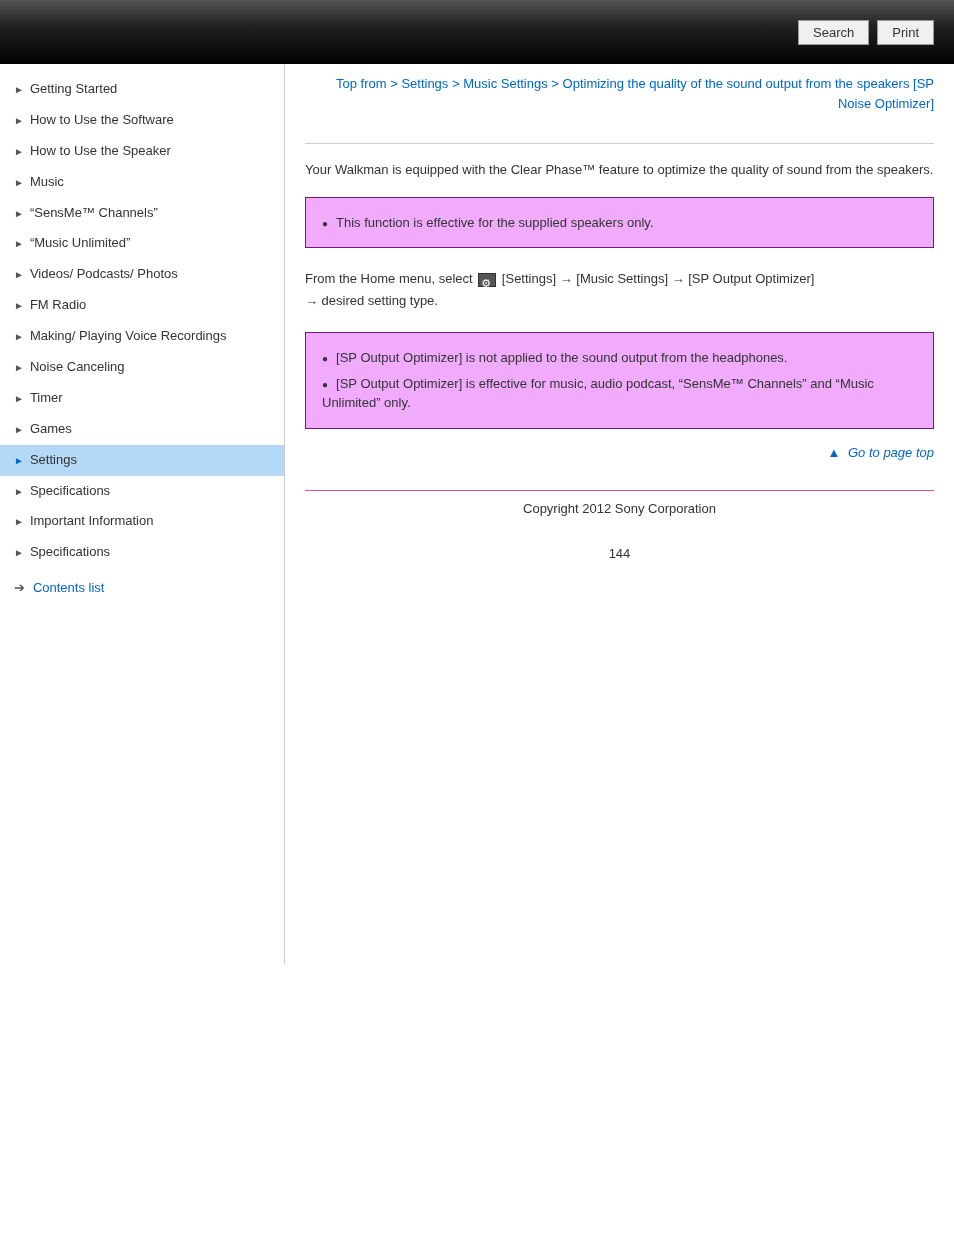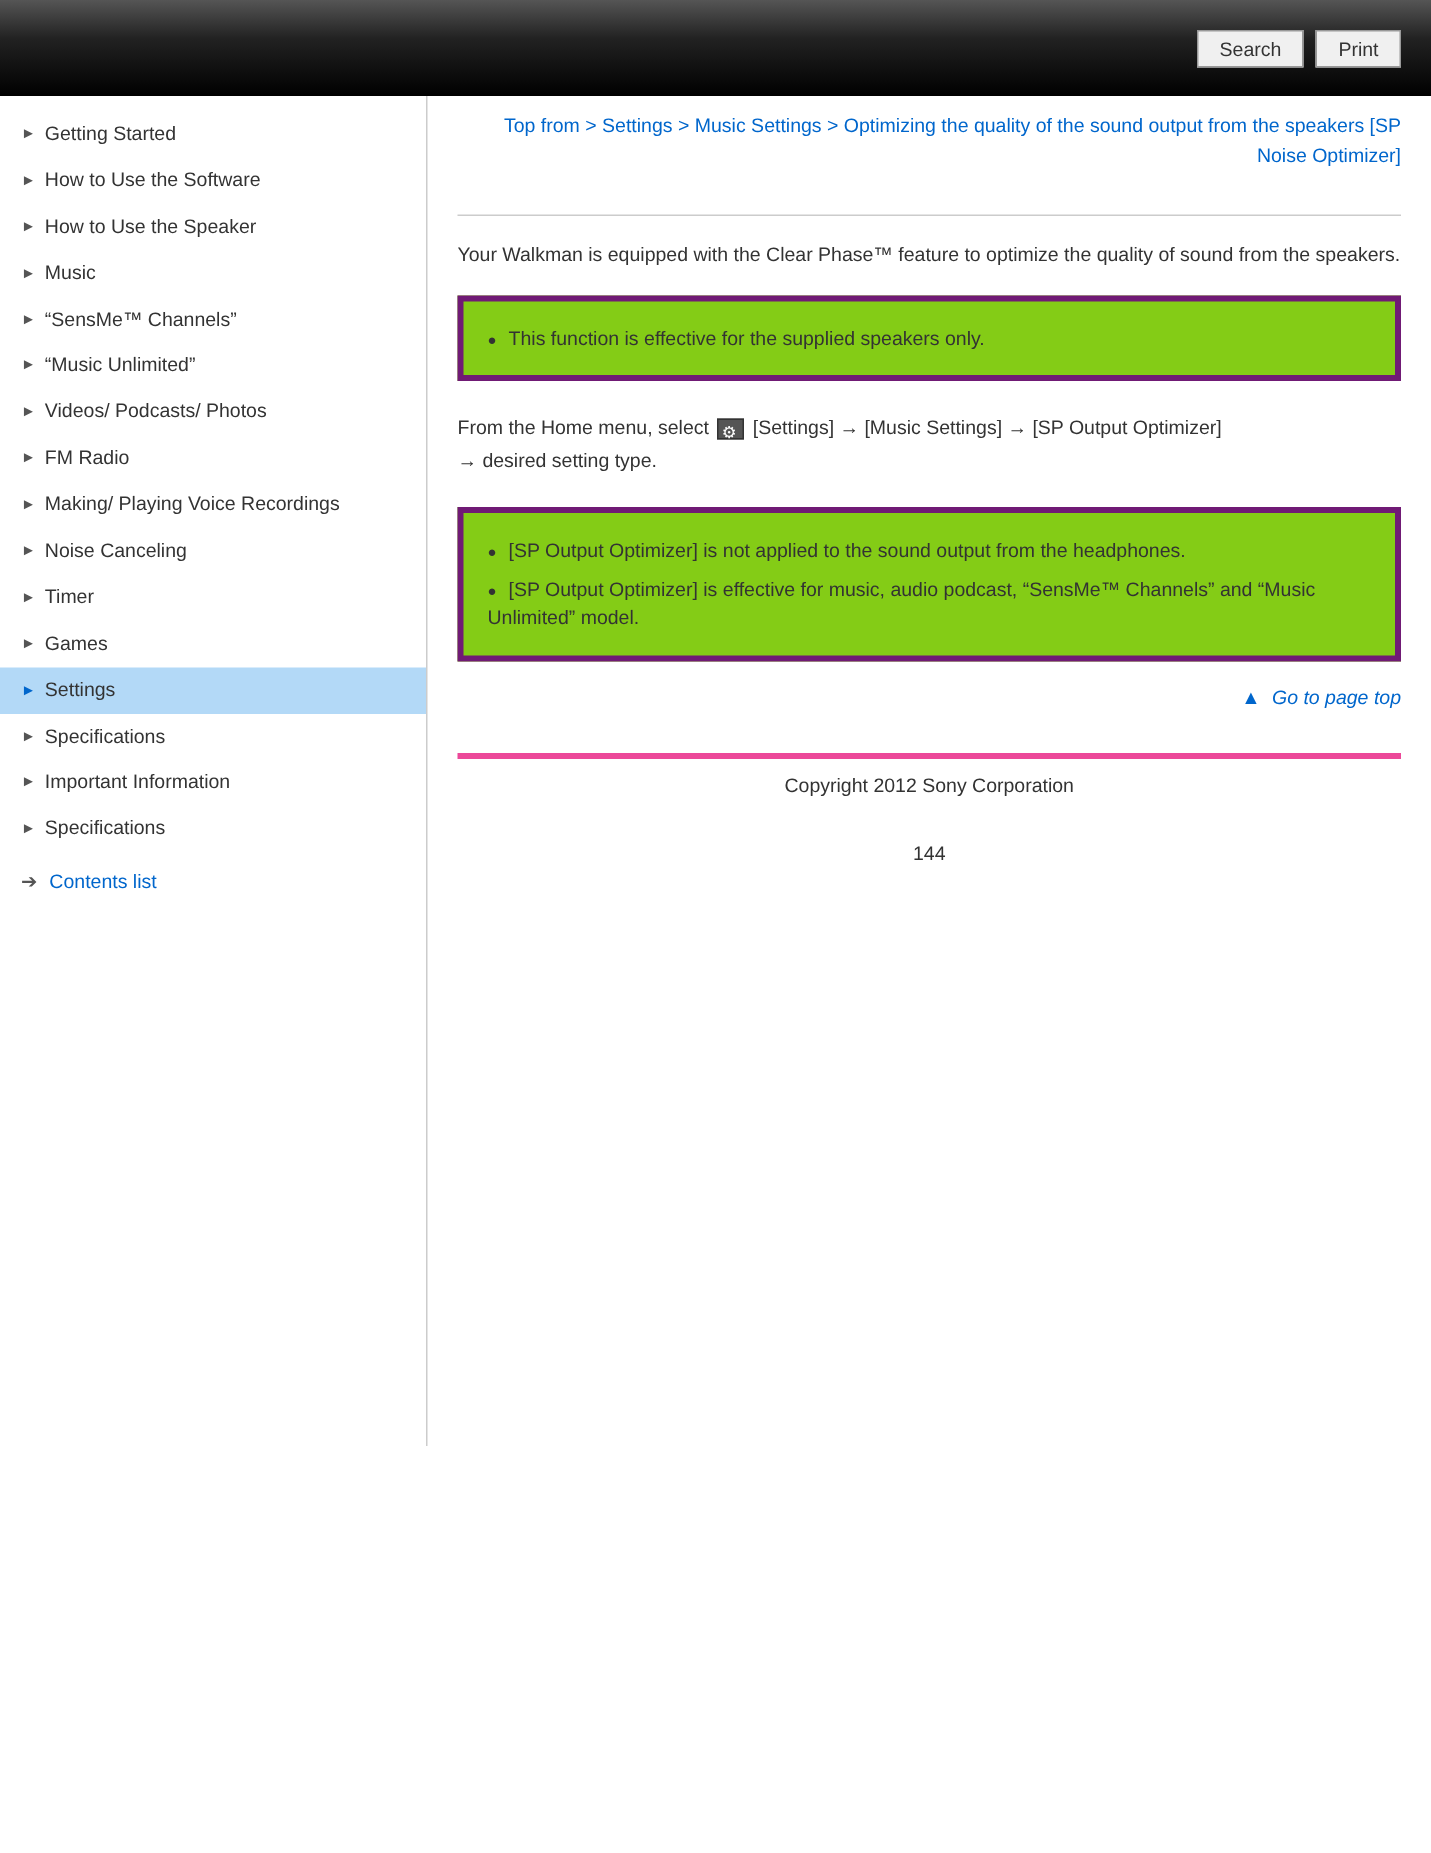--- a/index.html
+++ b/index.html
@@ -93,22 +93,22 @@
       border-top: 1px solid #ccc;
       margin-bottom: 16px;
     }
     .intro-text {
       font-size: 13px;
       color: #333;
       margin-bottom: 16px;
       line-height: 1.6;
     }
     .note-box {
-      background: #84cc16;
-      border: 4px solid #701a75;
+      background: #f0abfc;
+      border: 1px solid #701a75;
       padding: 12px 16px;
       margin-bottom: 16px;
     }
     .note-box ul {
       list-style: none;
       padding: 0;
     }
     .note-box ul li {
       padding: 3px 0;
       font-size: 13px;
@@ -155,21 +155,21 @@
     .triangle-up {
       color: #0066cc;
       margin-right: 4px;
     }
     .copyright {
       text-align: center;
       font-size: 13px;
       color: #333;
       margin-top: 30px;
       padding-top: 10px;
-      border-top: 4px solid #ec4899;
+      border-top: 1px solid #ec4899;
     }
     .page-number {
       text-align: center;
       font-size: 13px;
       color: #333;
       margin-top: 30px;
     }
   </style>
 </head>
 <body>
@@ -273,21 +273,21 @@
         <span>From the Home menu, select </span>
         <span class="settings-icon"></span>
         <span> [Settings] → [Music Settings] → [SP Output Optimizer]</span>
         <br>
         <span>→ desired setting type.</span>
       </div>
 
       <div class="note-box">
         <ul>
           <li>[SP Output Optimizer] is not applied to the sound output from the headphones.</li>
-          <li>[SP Output Optimizer] is effective for music, audio podcast, “SensMe™ Channels” and “Music Unlimited” model.</li>
+          <li>[SP Output Optimizer] is effective for music, audio podcast, “SensMe™ Channels” and “Music Unlimited” only.</li>
         </ul>
       </div>
 
       <div class="go-to-top">
         <span class="triangle-up">▲</span>
         <a href="#">Go to page top</a>
       </div>
     </div>
 
     <div class="copyright">Copyright 2012 Sony Corporation</div>

